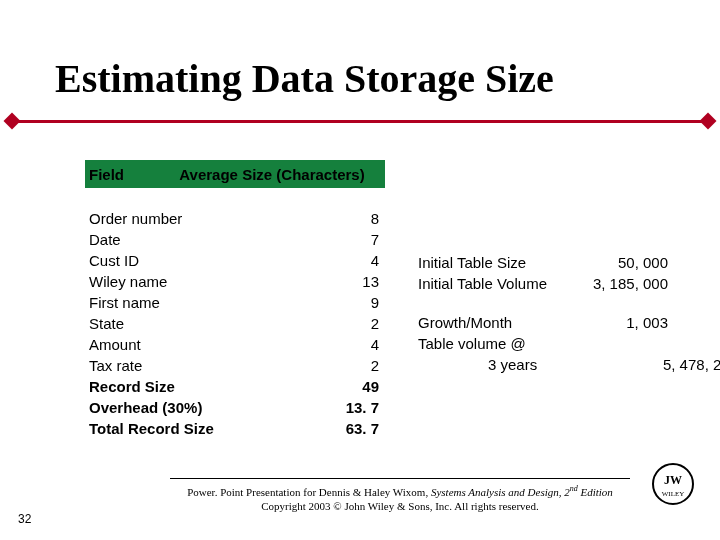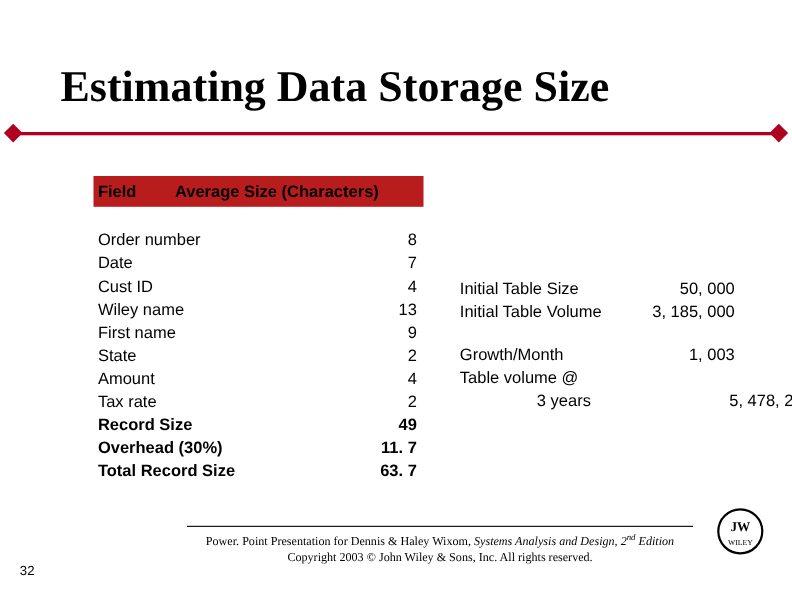--- a/index.html
+++ b/index.html
@@ -44,28 +44,28 @@
   }
   .hr-diamond.left { left: 6px; }
   .hr-diamond.right { right: 6px; }
 
   .tbl-header {
     position: absolute;
     left: 85px;
     top: 160px;
     width: 300px;
     height: 28px;
-    background: #b91c1c;
+    background: #15803d;
     display: flex;
     align-items: center;
     font-size: 15px;
     font-weight: bold;
   }
   .tbl-header .col1 { width: 60px; padding-left: 4px; }
-  .tbl-header .col2 { flex: 1; text-align: left; padding-left: 10px; }
+  .tbl-header .col2 { flex: 1; text-align: center; padding-left: 10px; }
 
   .fields {
     position: absolute;
     left: 89px;
     top: 208px;
     font-size: 15px;
     line-height: 21px;
   }
   .fields .row { display: flex; justify-content: flex-end; }
   .fields .fname { width: 250px; }
@@ -168,21 +168,21 @@
     <div class="row">
         <span class="fname">Tax rate</span>
         <span class="fval">2</span>
       </div>
     <div class="row bold">
         <span class="fname">Record Size</span>
         <span class="fval">49</span>
       </div>
     <div class="row bold">
         <span class="fname">Overhead (30%)</span>
-        <span class="fval">11. 7</span>
+        <span class="fval">13. 7</span>
       </div>
     <div class="row bold">
         <span class="fname">Total Record Size</span>
         <span class="fval">63. 7</span>
       </div>
   </div>
 
   <div class="side">
     <div class="srow">
         <span class="slabel">Initial Table Size</span>

